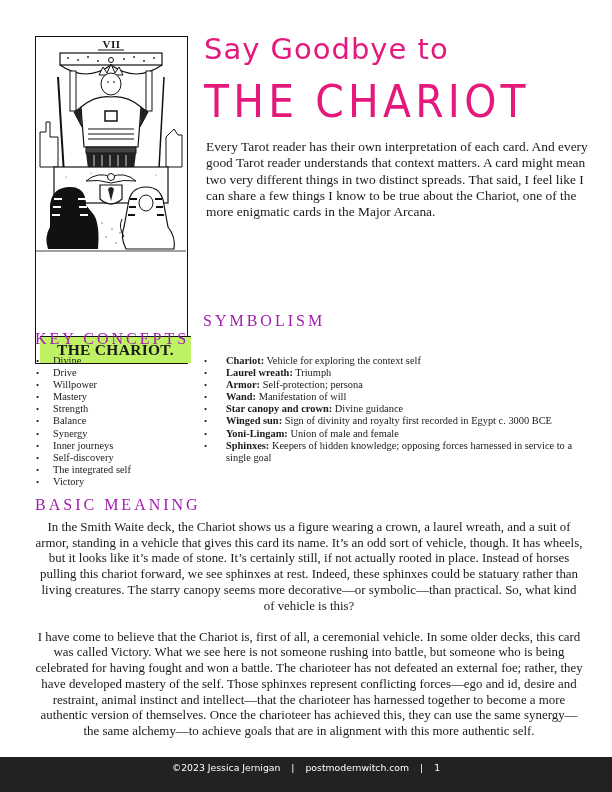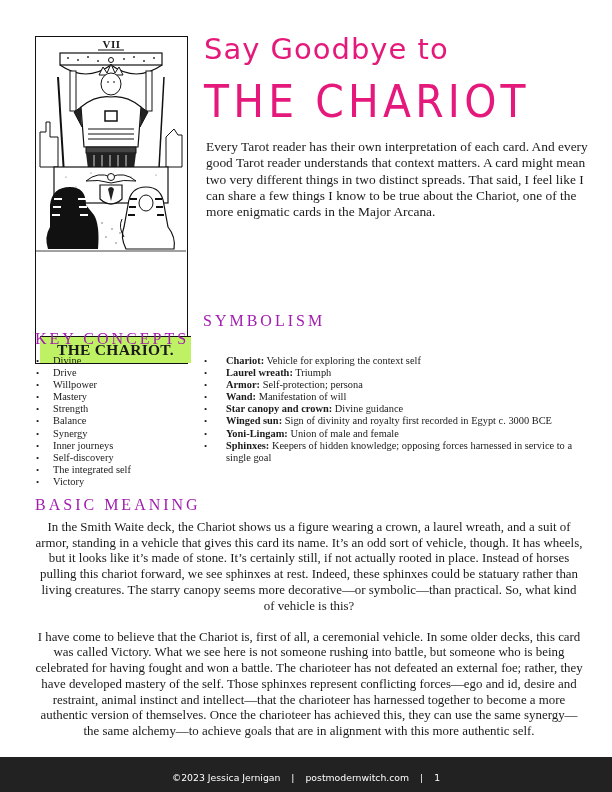--- a/index.html
+++ b/index.html
@@ -49,21 +49,21 @@
   .term { font-weight:bold; }
   .body-text {
     position:absolute; left:35px; width:548px;
     font-family:"Liberation Serif", serif; font-size:12.9px; line-height:15.7px;
   }
   .body-text p { margin:0 0 15.5px 0;text-align:center; }
   .footer {
     position:absolute; left:0; top:757px; width:612px; height:35px; background:#222222;
     color:#ffffff; font-family:"DejaVu Sans", sans-serif; font-size:9.3px;
   }
-  .footer-inner { position:absolute; top:15px; left:0; width:100%; text-align:center; }
+  .footer-inner { position:absolute; top:5px; left:0; width:100%; text-align:center; }
   .footer .sep { display:inline-block; margin:0 8px; }
 </style>
 </head>
 <body>
 
 <div class="card">
   <svg width="150" height="240" viewBox="0 0 150 240">
 
     <line x1="62" y1="13" x2="88" y2="13" stroke="#111" stroke-width="1"></line>
 

